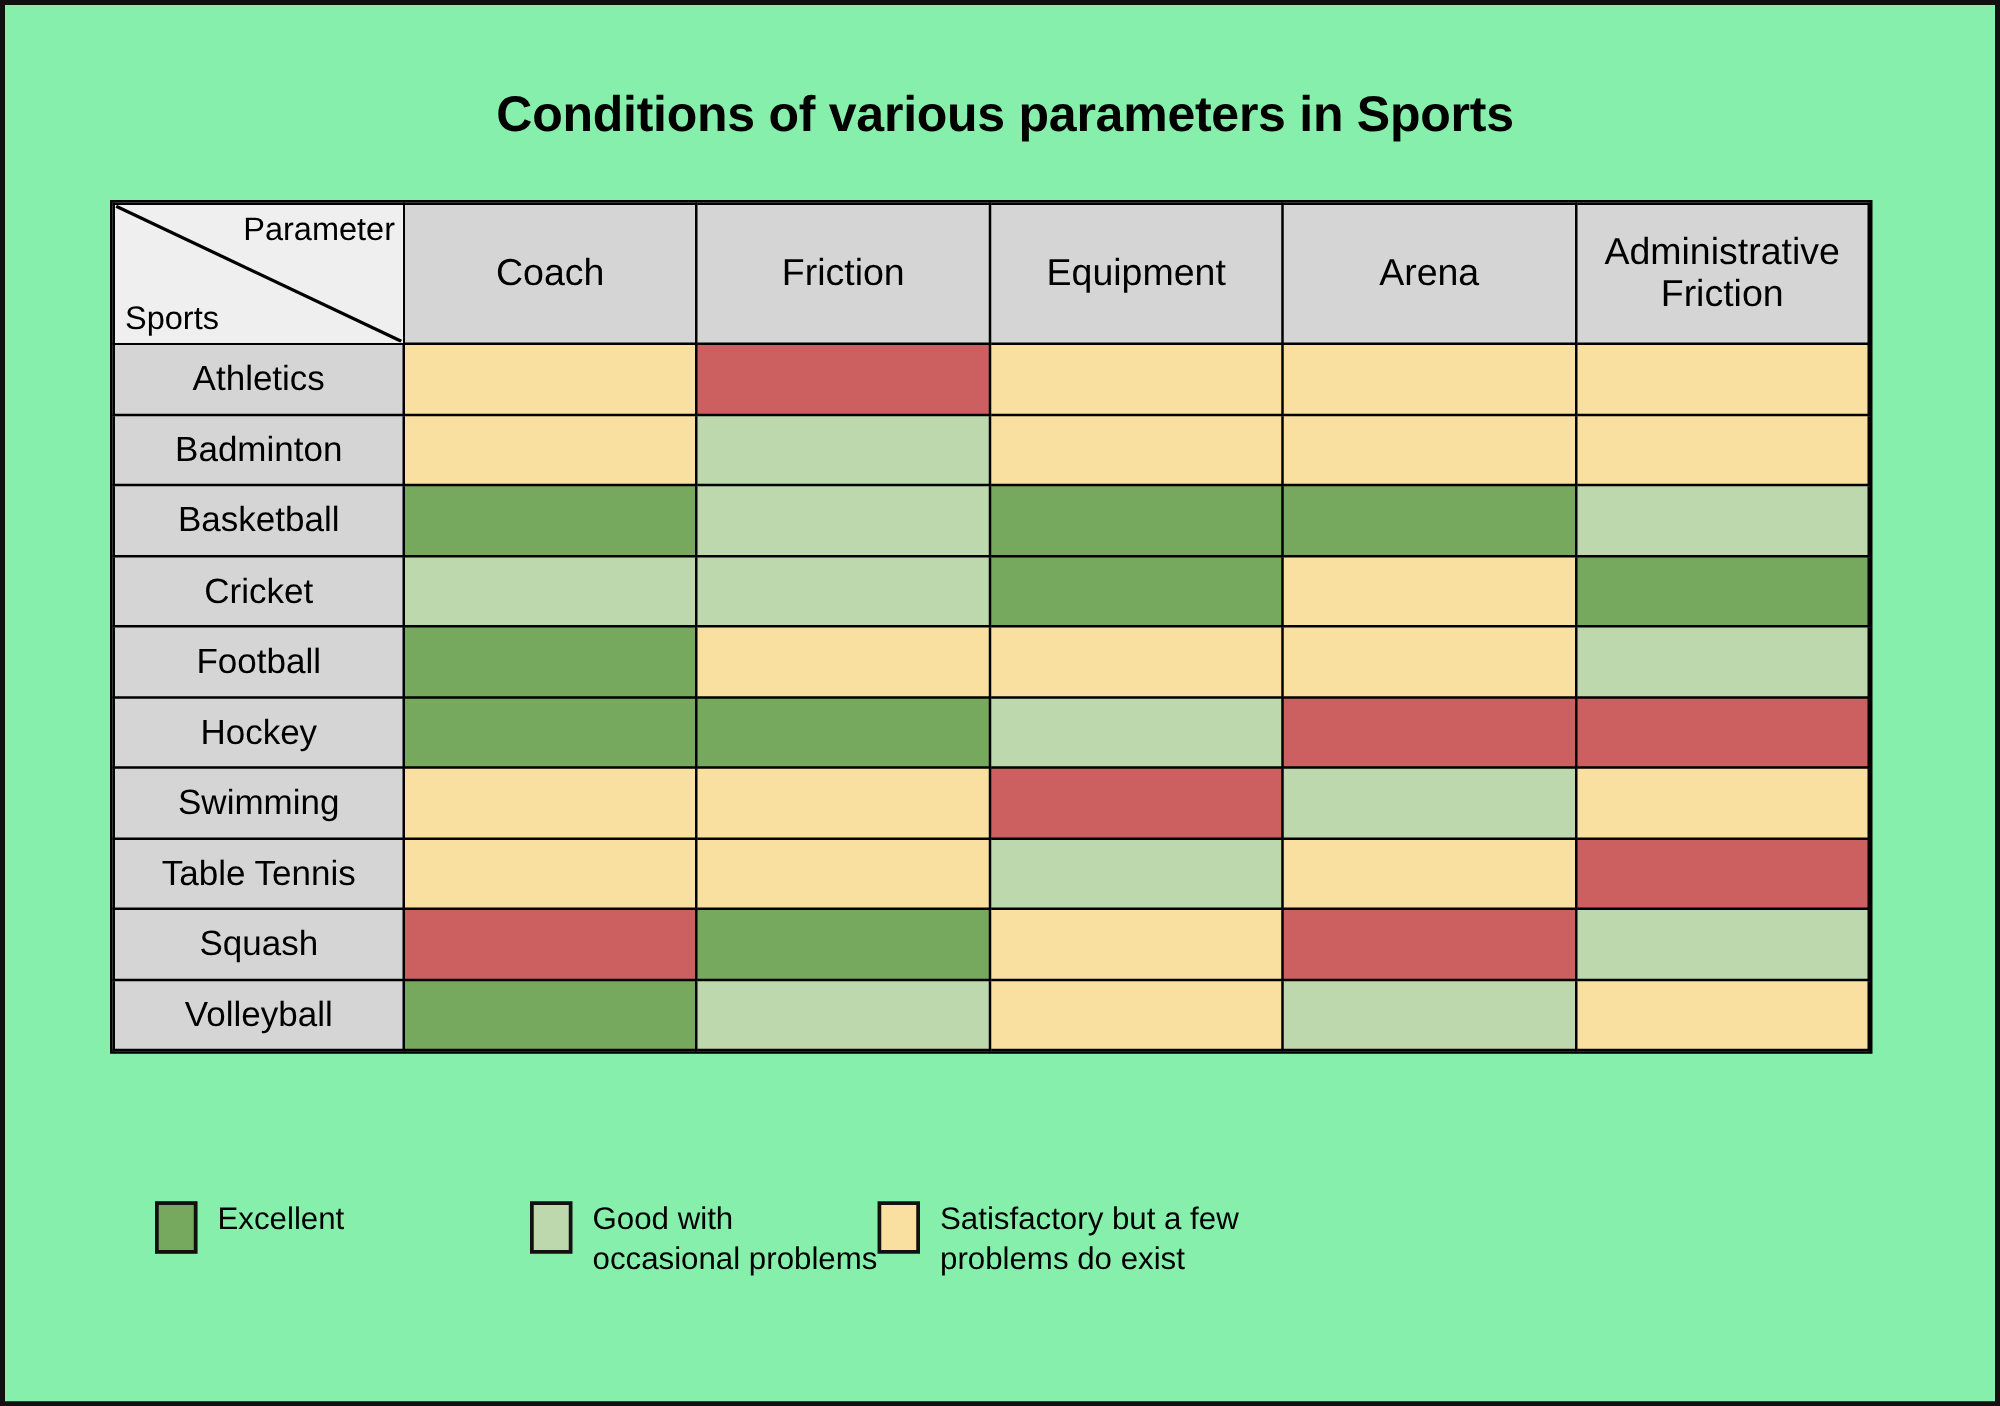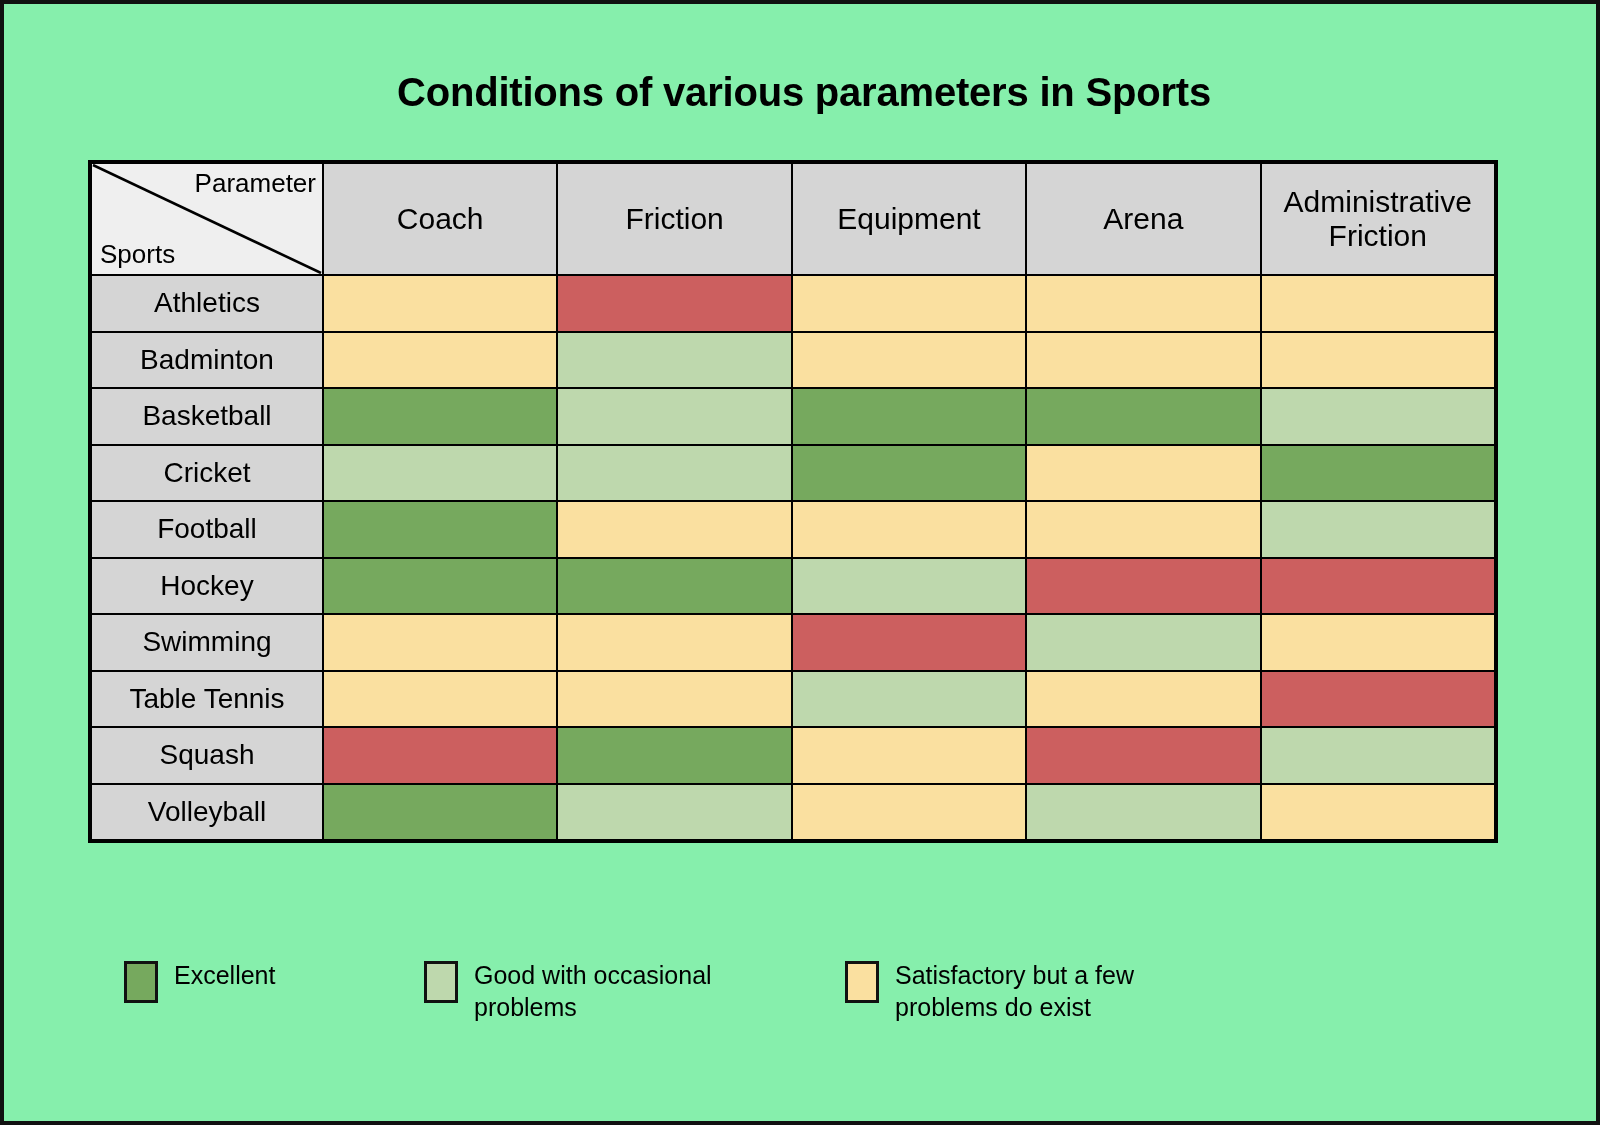--- a/index.html
+++ b/index.html
@@ -129,21 +129,21 @@
     flex-direction: row;
     align-items: flex-start;
   }
   .legend-item {
     display: flex;
     flex-direction: row;
     align-items: flex-start;
     gap: 16px;
   }
   .legend-item.i0 { width: 300px; padding-left: 34px; }
-  .legend-item.i1 { width: 421px; }
+  .legend-item.i1 { width: 278px; }
   .legend-item.i2 { width: 360px; }
   .legend-item.i3 { width: 330px; }
 
   .swatch {
     width: 34px;
     height: 42px;
     border: 3px solid #111111;
     flex: 0 0 auto;
     margin-top: 2px;
     box-sizing: border-box;

